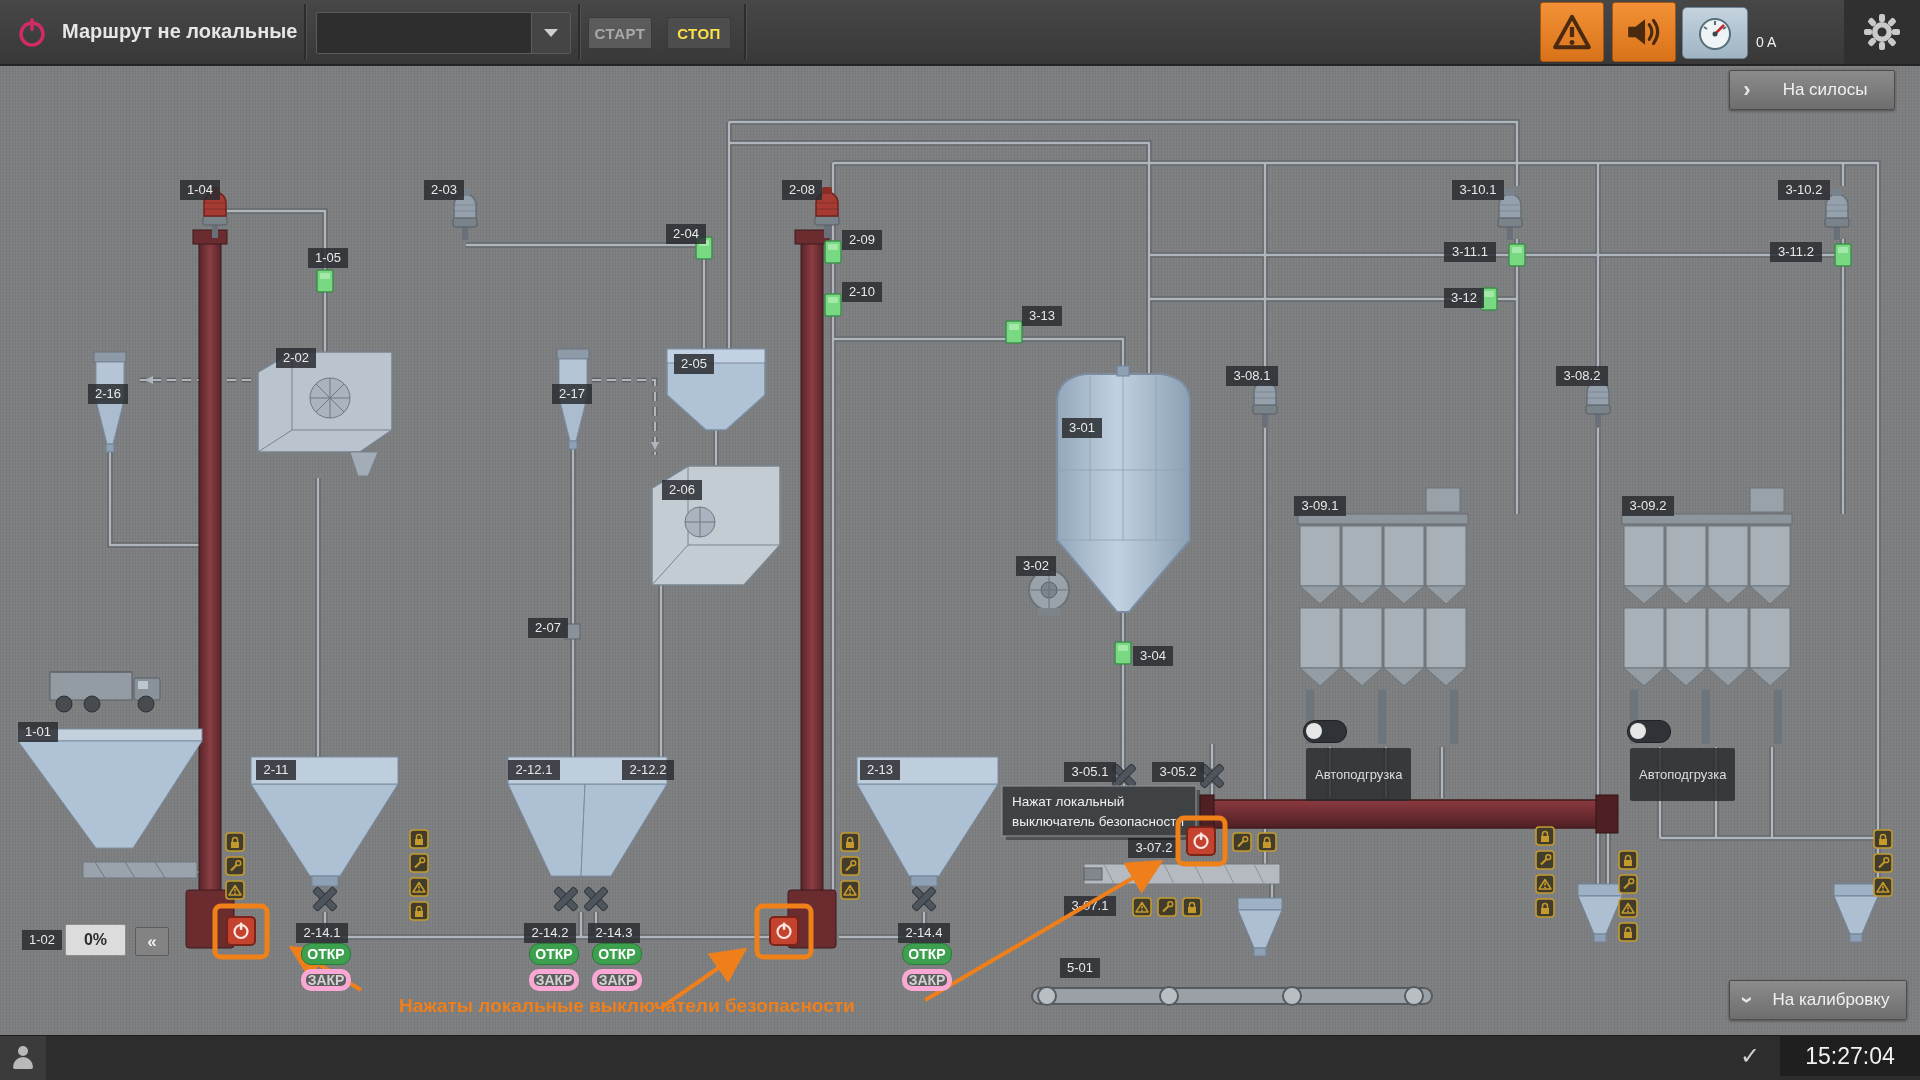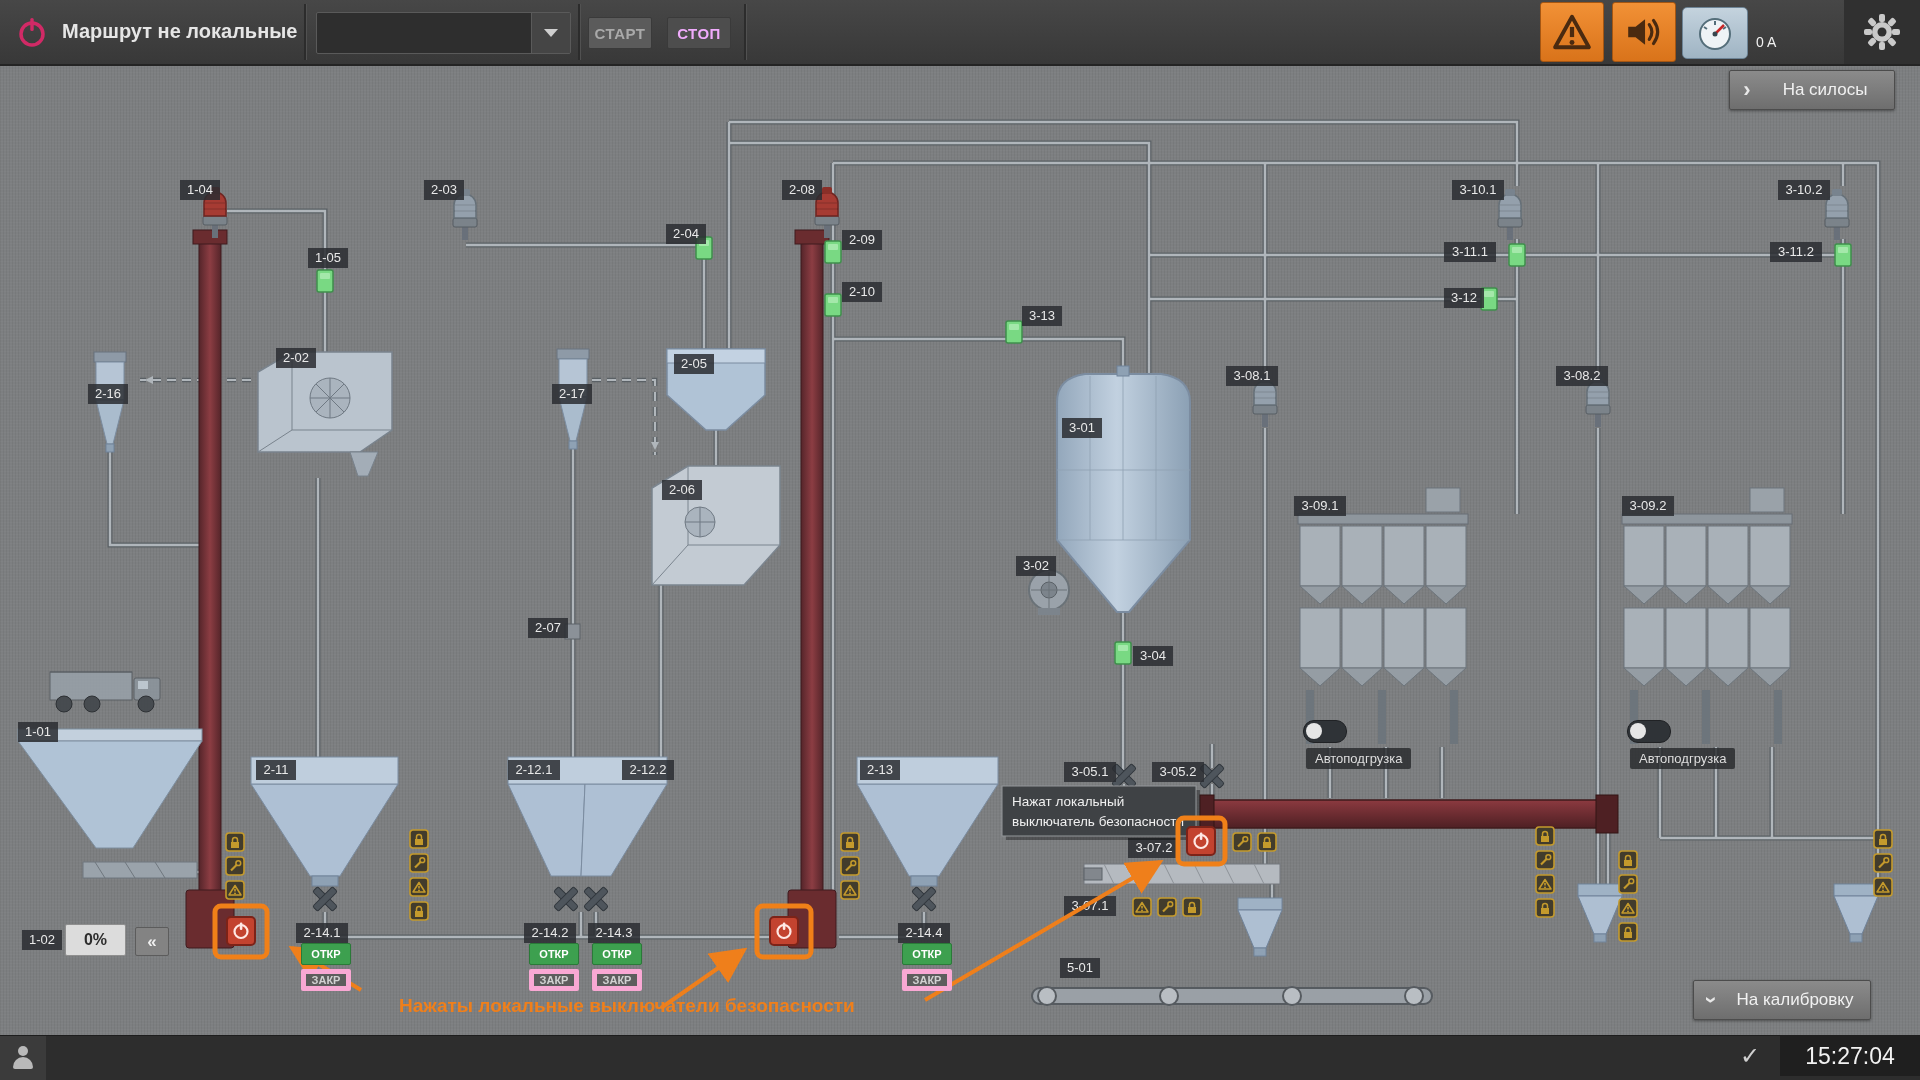--- a/index.html
+++ b/index.html
@@ -17,21 +17,21 @@
   .pwr{position:absolute;left:14px;top:14px;width:36px;height:36px}
   .hdr-div{position:absolute;top:4px;width:2px;height:56px;background:#2c2c2c;border-right:1px solid #515151}
   .dropdown{position:absolute;left:316px;top:12px;width:253px;height:40px;background:#2e2e2e;
             border:1px solid #5a5a5a;border-radius:2px;display:flex;align-items:center}
   .ddval{flex:1;color:#ddd;font-size:16px;padding-left:10px}
   .ddbtn{width:38px;height:100%;background:#454545;border-left:1px solid #5a5a5a;display:flex;align-items:center;justify-content:center}
   .ddarrow{width:0;height:0;border-left:7px solid transparent;border-right:7px solid transparent;border-top:8px solid #cfcfcf}
   .hbtn{position:absolute;top:17px;height:32px;border:1px solid #3a3a3a;border-radius:2px;
         font-size:15px;font-weight:bold;letter-spacing:.5px;display:flex;align-items:center;justify-content:center}
   .hbtn.start{left:588px;width:64px;background:#5b5b5b;color:#a9a9a9}
-  .hbtn.stop{left:667px;width:64px;background:#4d4d4d;color:#f0abfc}
+  .hbtn.stop{left:667px;width:64px;background:#4d4d4d;color:#fde047}
   .obtn{position:absolute;top:2px;width:62px;height:58px;border-radius:3px;
         background:linear-gradient(#f29136,#d9731a);border:1px solid #a55612;
         display:flex;align-items:center;justify-content:center}
   .gauge-tile{position:absolute;left:1682px;top:7px;width:64px;height:50px;border-radius:5px;
         background:linear-gradient(#c4d3de,#9fb4c3);border:1px solid #6d8496;
         display:flex;align-items:center;justify-content:center}
   .current{position:absolute;left:1756px;top:34px;width:80px;text-align:left;color:#f2f2f2;font-size:14px}
   .gear-chip{position:absolute;left:1844px;top:0;width:76px;height:64px;background:#303030;
         display:flex;align-items:center;justify-content:center}
   
@@ -44,31 +44,31 @@
   .timebox{position:absolute;right:0;top:0;width:140px;height:40px;background:#1f1f1f;color:#f2f2f2;
            font-size:23px;display:flex;align-items:center;justify-content:center}
   
   .navbtn{position:absolute;height:38px;background:linear-gradient(#8b8b8b,#6e6e6e);border:1px solid #4c4c4c;
           border-radius:2px;color:#f1f1f1;font-size:17px;display:flex;align-items:center;z-index:5;
           box-shadow:0 1px 3px rgba(0,0,0,.4)}
   .navbtn .chev{width:34px;text-align:center;color:#e8e8e8;font-size:22px;font-weight:bold}
   .navbtn .chev.down{transform:rotate(90deg)}
   .navbtn .lbl{flex:1;text-align:center;padding-right:8px}
   
-  .vbtn{position:absolute;width:50px;height:22px;border-radius:2px;font-size:11px;font-weight:bold;
+  .vbtn{position:absolute;width:50px;height:22px;border-radius:10px;font-size:14px;font-weight:bold;
         display:flex;align-items:center;justify-content:center;z-index:4}
   .vopen{background:#3da04f;border:1px solid #2a7a38;color:#fff}
   .vclose{background:#5d5d5d;border:5px solid #f9a8d4;color:#d2d2d2}
   .speedbox{position:absolute;left:65px;top:924px;width:59px;height:30px;background:#dcdcdc;border:1px solid #8f8f8f;
         border-radius:2px;color:#2d2d2d;font-size:16px;font-weight:bold;display:flex;align-items:center;justify-content:center;z-index:4}
   .speedbtn{position:absolute;left:135px;top:927px;width:32px;height:27px;background:#838383;border:1px solid #5c5c5c;
         border-radius:2px;color:#efefef;font-size:17px;font-weight:bold;display:flex;align-items:center;justify-content:center;z-index:4}
   .toggle{position:absolute;width:42px;height:21px;background:#2f3337;border:1px solid #202225;border-radius:11px;z-index:4}
   .toggle .knob{position:absolute;left:2px;top:2px;width:16px;height:16px;border-radius:50%;background:#e6e6e6}
-  .tlabel{position:absolute;background:rgba(38,40,42,.8);color:#dedede;font-size:13px;padding:3px 9px;border-radius:2px;z-index:4;white-space:nowrap}
+  .tlabel{position:absolute;background:rgba(38,40,42,.8);color:#dedede;font-size:13px;padding:19px 9px;border-radius:2px;z-index:4;white-space:nowrap}
 </style>
 </head>
 <body>
 
 <div class="main-tex"></div>
 
 <svg id="stage" width="1920" height="1080" viewBox="0 0 1920 1080">
 <defs>
   <linearGradient id="gRed" x1="0" y1="0" x2="1" y2="0">
     <stop offset="0" stop-color="#55252a"></stop>
@@ -607,21 +607,21 @@
       </g>
       <circle cx="20" cy="20" r="4.5" fill="#303030"></circle>
     </svg>
   </div>
 </div>
 
 <div class="navbtn" style="left:1729px;top:70px;width:164px">
   <span class="chev">›</span>
   <span class="lbl">На силосы</span>
 </div>
-<div class="navbtn" style="left:1693px;top:980px;width:176px">
+<div class="navbtn" style="left:1729px;top:980px;width:176px">
   <span class="chev down">›</span>
   <span class="lbl">На калибровку</span>
 </div>
 
 <button class="vbtn vopen" style="left:301px;top:943px">ОТКР</button>
 <button class="vbtn vclose" style="left:301px;top:969px">ЗАКР</button>
 <button class="vbtn vopen" style="left:529px;top:943px">ОТКР</button>
 <button class="vbtn vclose" style="left:529px;top:969px">ЗАКР</button>
 <button class="vbtn vopen" style="left:592px;top:943px">ОТКР</button>
 <button class="vbtn vclose" style="left:592px;top:969px">ЗАКР</button>

